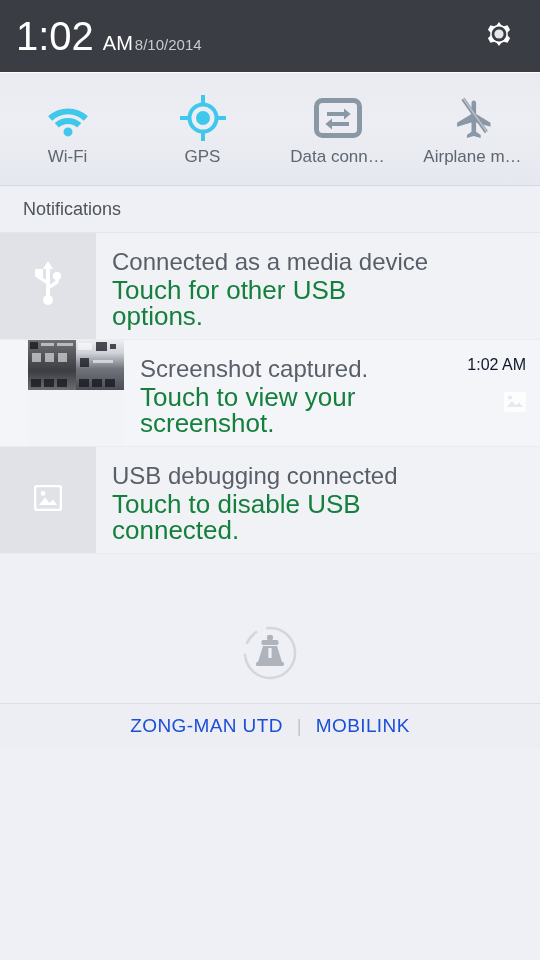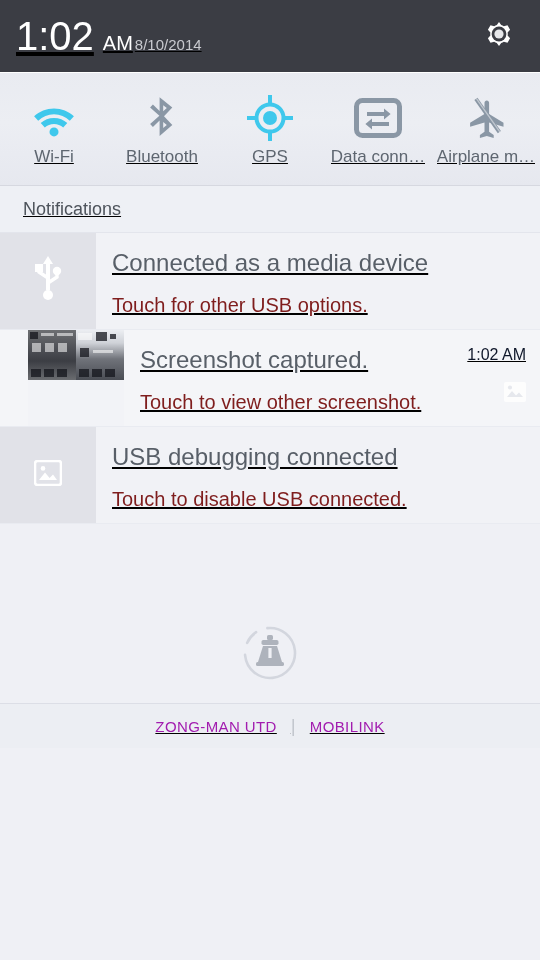--- a/index.html
+++ b/index.html
@@ -14,21 +14,20 @@
     font-family: "Liberation Sans", sans-serif;
     -webkit-font-smoothing: antialiased;
   }
   #screen {
     position: relative;
     width: 540px;
     height: 748px;
     background: #eff0f5;
     display: flex;
     flex-direction: column;
-    text-decoration: underline;
   }
 
   
   .status-header {
     height: 72px;
     background: #3b3d44;
     display: flex;
     align-items: center;
     padding: 0 18px 0 16px;
     box-sizing: border-box;
@@ -165,25 +164,25 @@
     justify-content: center;
     box-sizing: border-box;
   }
   .notif-title {
     font-size: 24px;
     color: #585f68;
     font-weight: 400;
     line-height: 30px;
   }
   .notif-sub {
-    font-size: 20px;
-    color: #7f1d1d;
+    font-size: 26px;
+    color: #15803d;
     font-weight: 400;
     line-height: 26px;
-    margin-top: 14px;
+    margin-top: 0;
   }
   .notif-meta {
     width: 92px;
     flex: 0 0 92px;
     padding: 16px 14px 10px 0;
     box-sizing: border-box;
     display: flex;
     flex-direction: column;
     align-items: flex-end;
   }
@@ -247,22 +246,22 @@
     height: 44px;
     flex: 0 0 auto;
     background: #eceef3;
     border-top: 1px solid #dcdee6;
     display: flex;
     align-items: center;
     justify-content: center;
     gap: 0px;
   }
   .carrier-name {
-    font-size: 15px;
-    color: #a21caf;
+    font-size: 19px;
+    color: #1d4ed8;
     letter-spacing: .4px;
     white-space: nowrap;
   }
   .carrier-sep {
     color: #c3c7ce;
     font-size: 19px;
     margin: 0 14px;
   }
 </style>
 </head>
@@ -293,28 +292,20 @@
       <div class="toggle-icon">
         <svg width="52" height="40" viewBox="0 0 52 40">
           <path d="M26 10.5c7.6 0 14.6 2.9 19.9 7.7l-4.1 4.6C37.4 18.7 32 16.3 26 16.3S14.6 18.7 10.2 22.8l-4.1-4.6C11.4 13.4 18.4 10.5 26 10.5z" fill="#3fc8ec"></path>
           <path d="M26 19.9c5.1 0 9.8 1.9 13.3 5.1l-4.1 4.6c-2.5-2.2-5.7-3.6-9.2-3.6s-6.7 1.4-9.2 3.6l-4.1-4.6c3.5-3.2 8.2-5.1 13.3-5.1z" fill="#3fc8ec"></path>
           <circle cx="26" cy="33.9" r="4.5" fill="#3fc8ec"></circle>
         </svg>
       </div>
       <div class="toggle-label">Wi-Fi</div>
     </div>
 
-    <div class="toggle">
-      <div class="toggle-icon">
-        <svg width="34" height="46" viewBox="0 0 34 46">
-          <path d="M14.6 2.2l12.7 10.3L19 21.3l8.3 8.8L14.6 41V25.5L7.9 32l-2.8-3 9.3-8.2L5.1 12.6l2.8-3 6.7 6.5V2.2zM18.2 10.2v6l3.6-3.1-3.6-2.9zm0 16.8v6.1l3.6-3.1-3.6-3z" fill="#8a97a5"></path>
-        </svg>
-      </div>
-      <div class="toggle-label">Bluetooth</div>
-    </div>
 
     <div class="toggle">
       <div class="toggle-icon">
         <svg width="46" height="46" viewBox="0 0 46 46">
           <rect x="21" y="0" width="4" height="9" fill="#3fc8ec"></rect>
           <rect x="21" y="37" width="4" height="9" fill="#3fc8ec"></rect>
           <rect x="0" y="21" width="9" height="4" fill="#3fc8ec"></rect>
           <rect x="37" y="21" width="9" height="4" fill="#3fc8ec"></rect>
           <circle cx="23" cy="23" r="13.5" fill="none" stroke="#3fc8ec" stroke-width="4"></circle>
           <circle cx="23" cy="23" r="7" fill="#3fc8ec"></circle>
@@ -397,21 +388,21 @@
             <span class="tk dark" style="left:4px;top:18px;width:9px;height:9px;"></span>
             <span class="tk" style="left:17px;top:20px;width:20px;height:3px;"></span>
             <span class="tk dark" style="left:3px;top:39px;width:10px;height:8px;"></span>
             <span class="tk dark" style="left:16px;top:39px;width:10px;height:8px;"></span>
             <span class="tk dark" style="left:29px;top:39px;width:10px;height:8px;"></span>
           </div>
         </div>
       </div>
       <div class="notif-body">
         <div class="notif-title">Screenshot captured.</div>
-        <div class="notif-sub">Touch to view other screenshot.</div>
+        <div class="notif-sub">Touch to view your screenshot.</div>
       </div>
       <div class="notif-meta">
         <span class="notif-time">1:02 AM</span>
         <span class="notif-meta-icon">
           <svg width="22" height="20" viewBox="0 0 22 20">
             <rect x="0" y="0" width="22" height="20" rx="2" ry="2" fill="#ffffff"></rect>
             <path d="M3 15l5-6 4 4.5 3-3 4 4.5H3z" fill="#e4e6ec"></path>
             <circle cx="6" cy="5.5" r="2.1" fill="#e4e6ec"></circle>
           </svg>
         </span>

